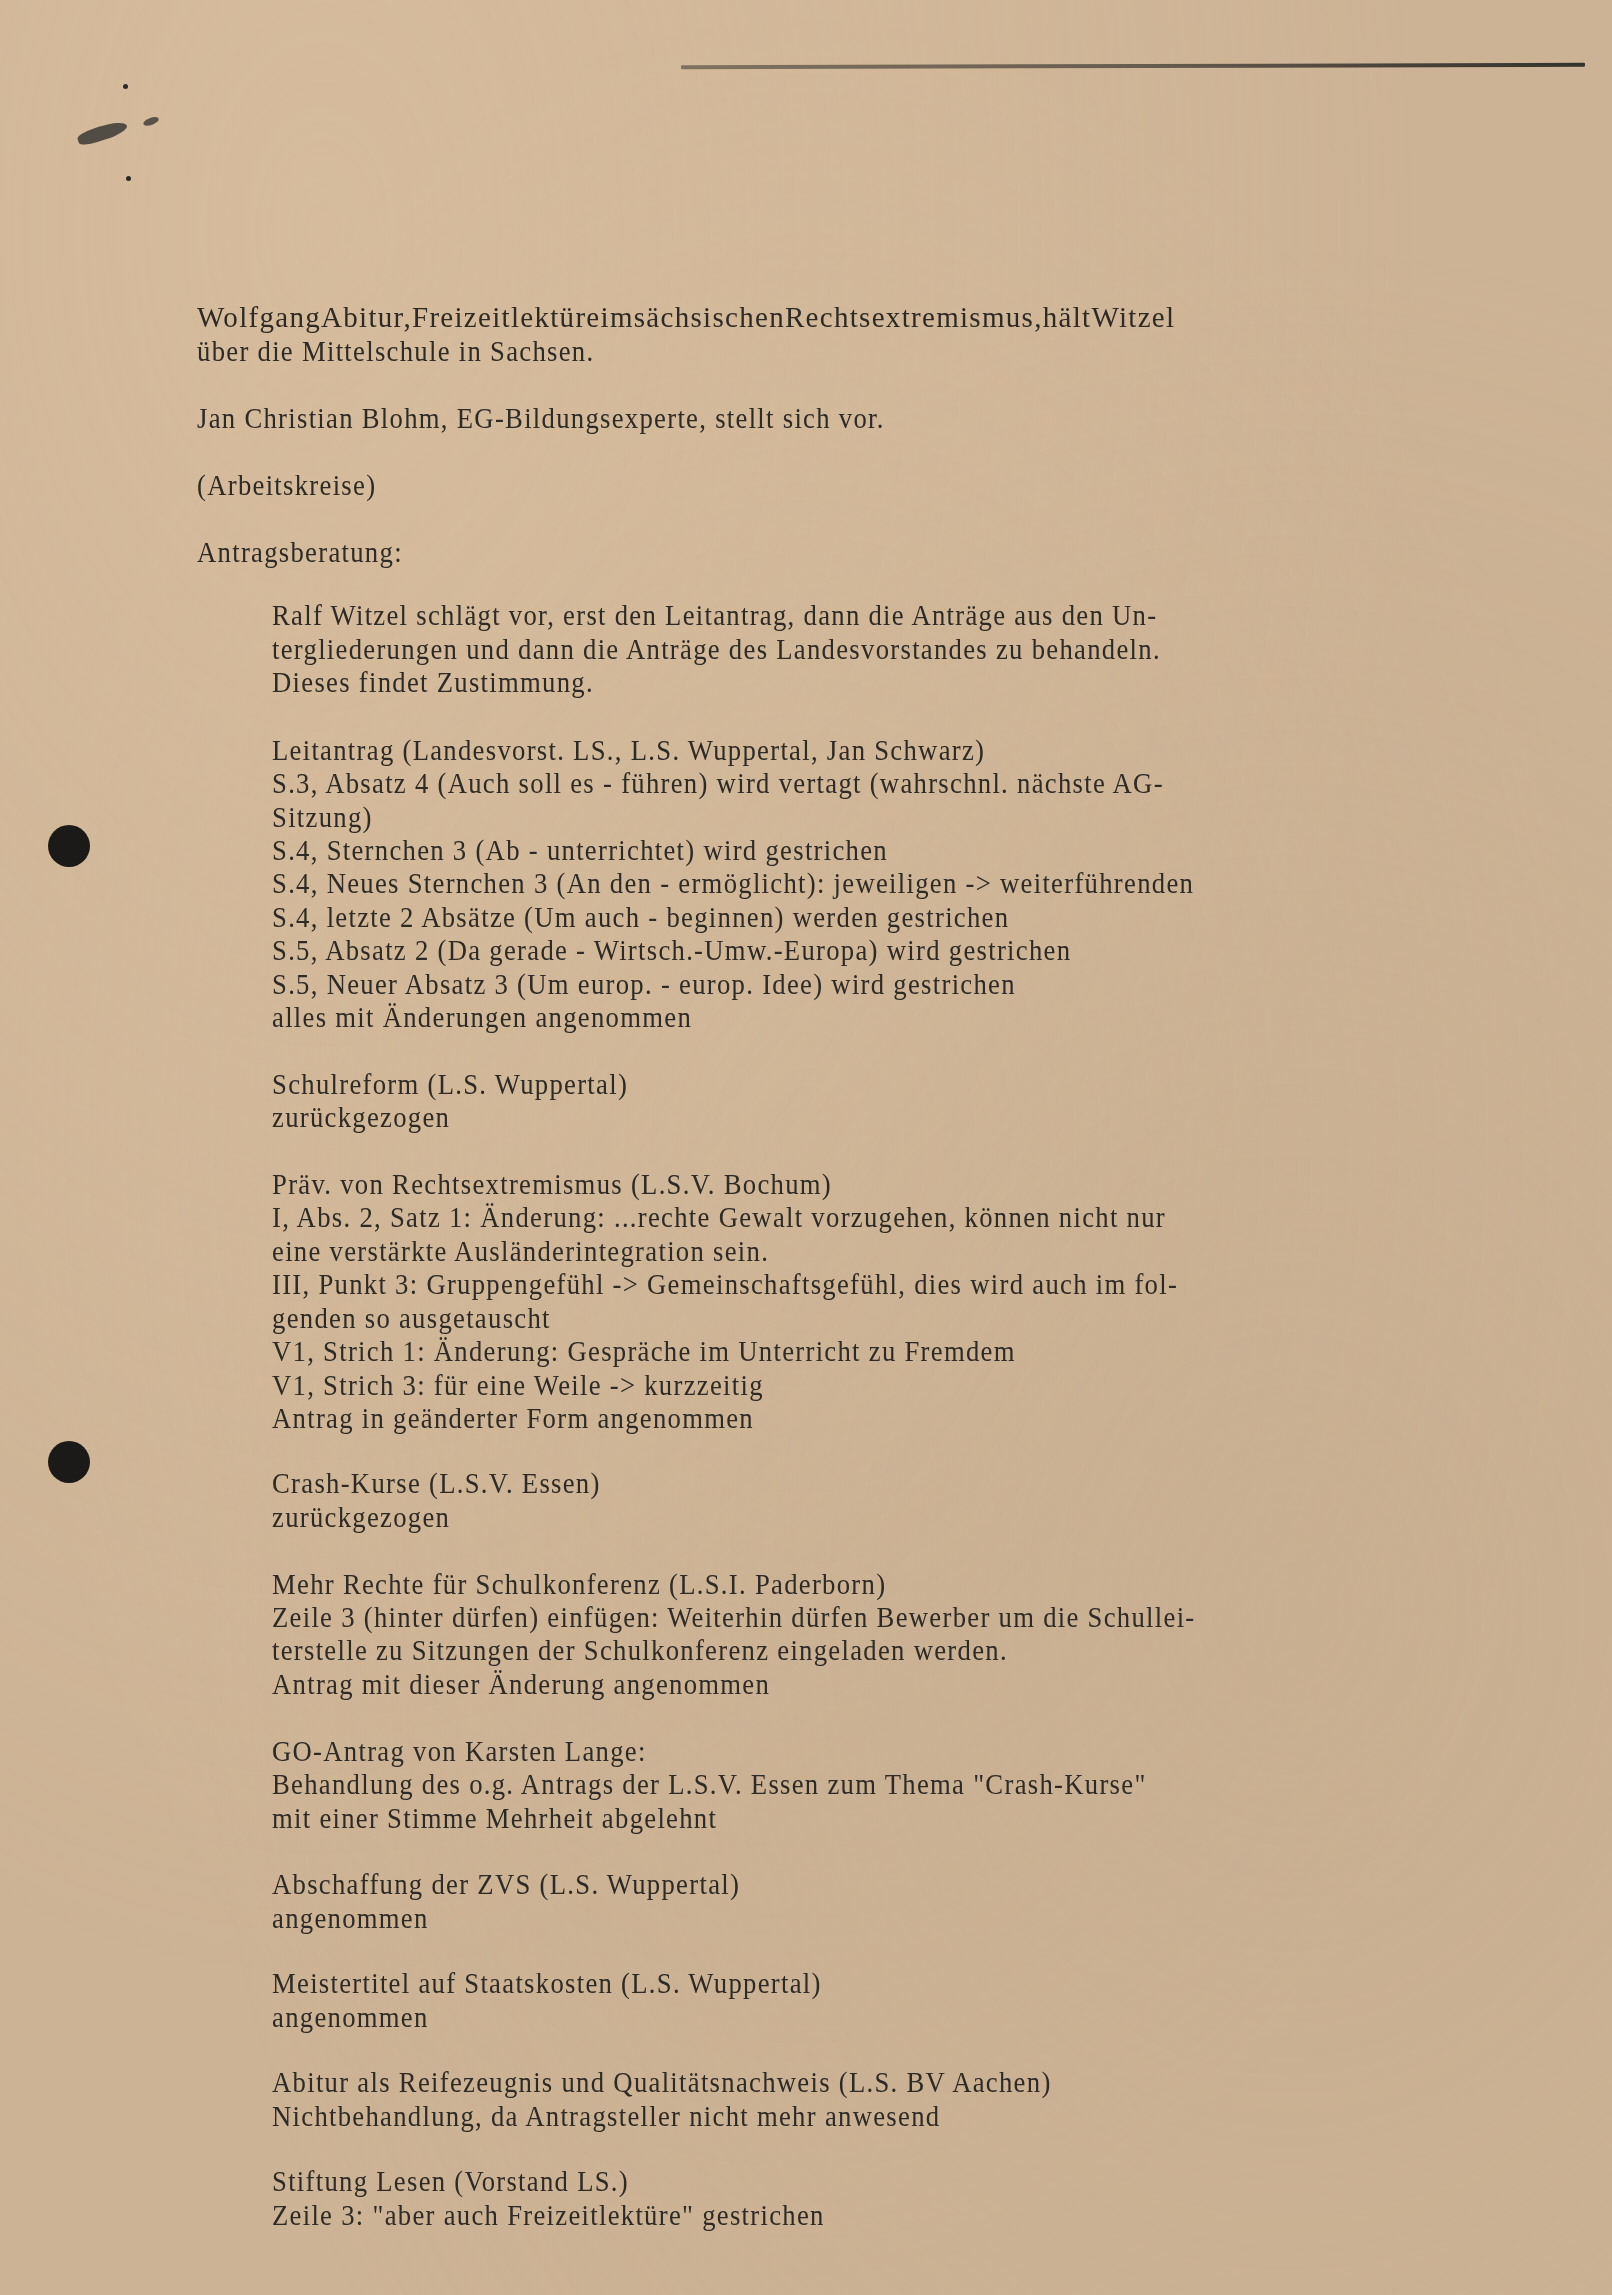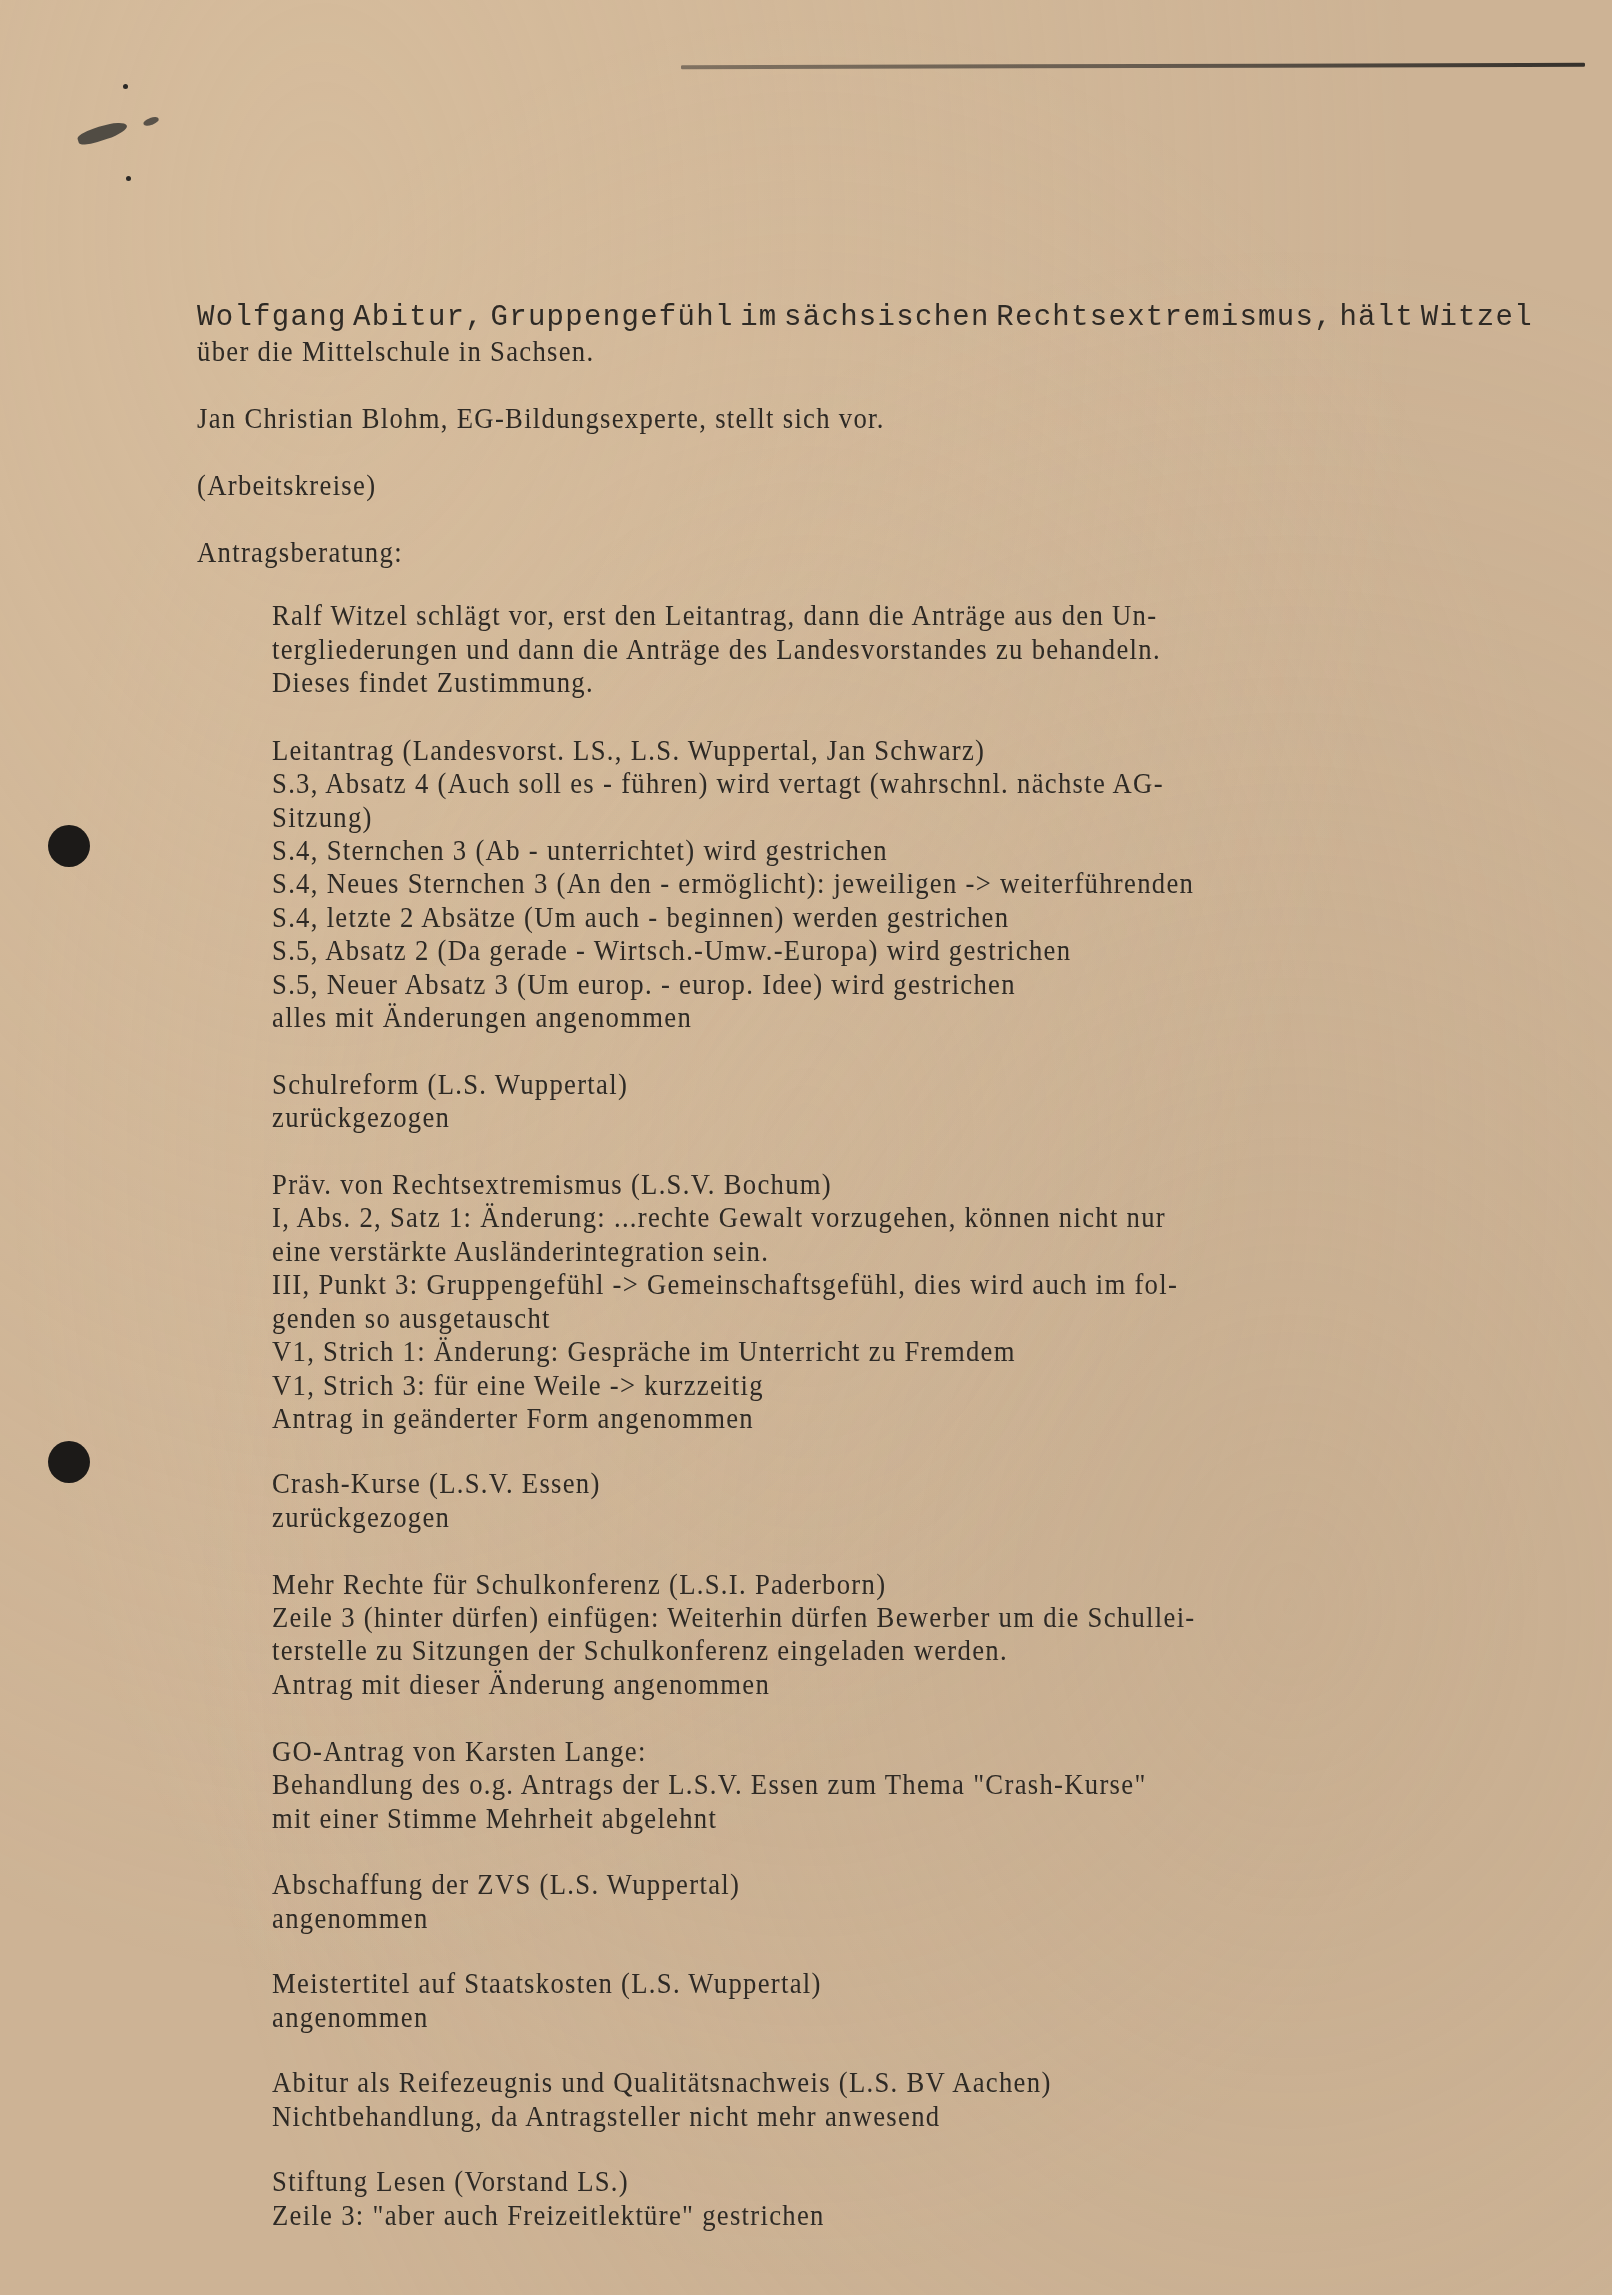--- a/index.html
+++ b/index.html
@@ -35,21 +35,21 @@
     background: #3a3835; border-radius: 50%; transform: rotate(-20deg); opacity: 0.8;
   }
   .pin-dot { position: absolute; width: 5.2px; height: 5.2px; border-radius: 50%; background: #2a2826; }
   .line {
     position: absolute; white-space: nowrap;
     font-size: 29px; line-height: 33px;
     letter-spacing: 1.4px;
     transform-origin: left center;
     transform: scaleX(0.92);
   }
-  .just { display: flex; justify-content: space-between; transform: none; letter-spacing: 1.3px; font-family: Liberation Mono, monospace; }
+  .just { display: flex; transform: none; letter-spacing: 1.3px; }
   .lvl0 { left: 197px; }
   .lvl1 { left: 272px; }
 </style>
 </head>
 <body>
 
 <div class="page">
 
   <div class="top-rule"></div>
   <div class="smudge"></div>
@@ -57,21 +57,21 @@
   <div class="pin-dot" style="left:123px;top:84px;"></div>
   <div class="pin-dot" style="left:126px;top:176px;"></div>
 
   <div class="punch-hole" style="left:48px;top:825px;"></div>
   <div class="punch-hole" style="left:48px;top:1441px;"></div>
 
   <div class="line lvl0" style="top:301px;width:1336px;transform:none;">
     <span class="just" style="width:1336px;">
         <span>Wolfgang</span>
         <span>Abitur,</span>
-        <span>Gruppengefühl</span>
+        <span>Freizeitlektüre</span>
         <span>im</span>
         <span>sächsischen</span>
         <span>Rechtsextremismus,</span>
         <span>hält</span>
         <span>Witzel</span>
       </span>
   </div>
   <div class="line lvl0" style="top:335px;">über die Mittelschule in Sachsen.</div>
 
   <div class="line lvl0" style="top:402px;">Jan Christian Blohm, EG-Bildungsexperte, stellt sich vor.</div>

